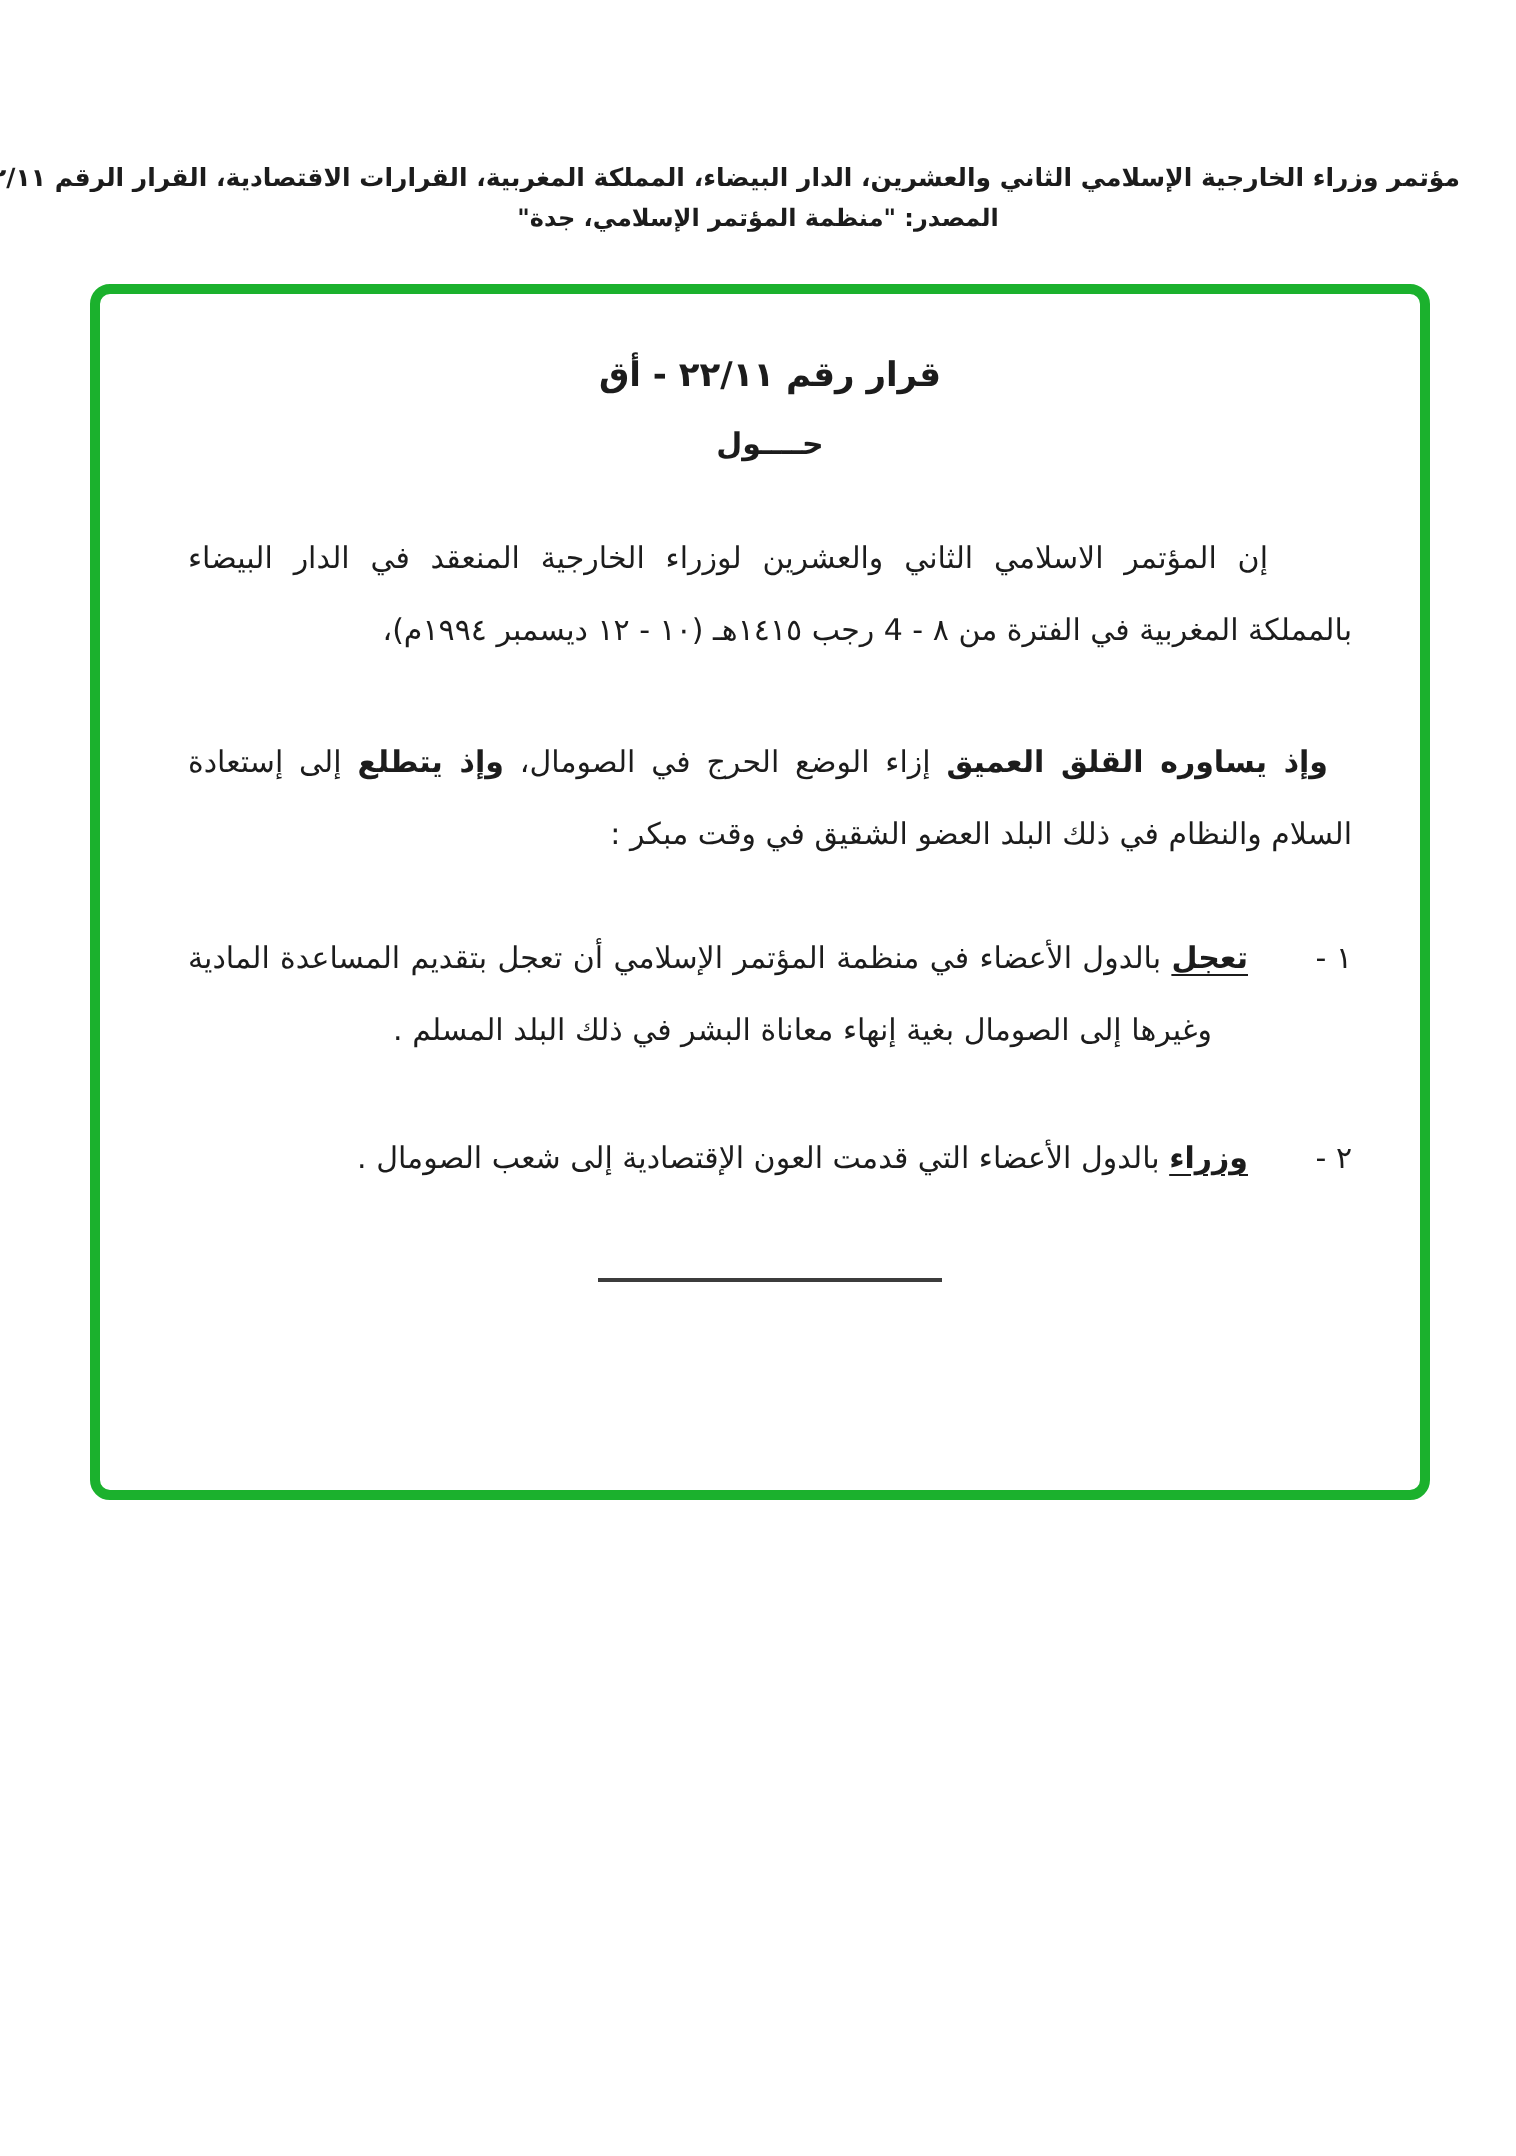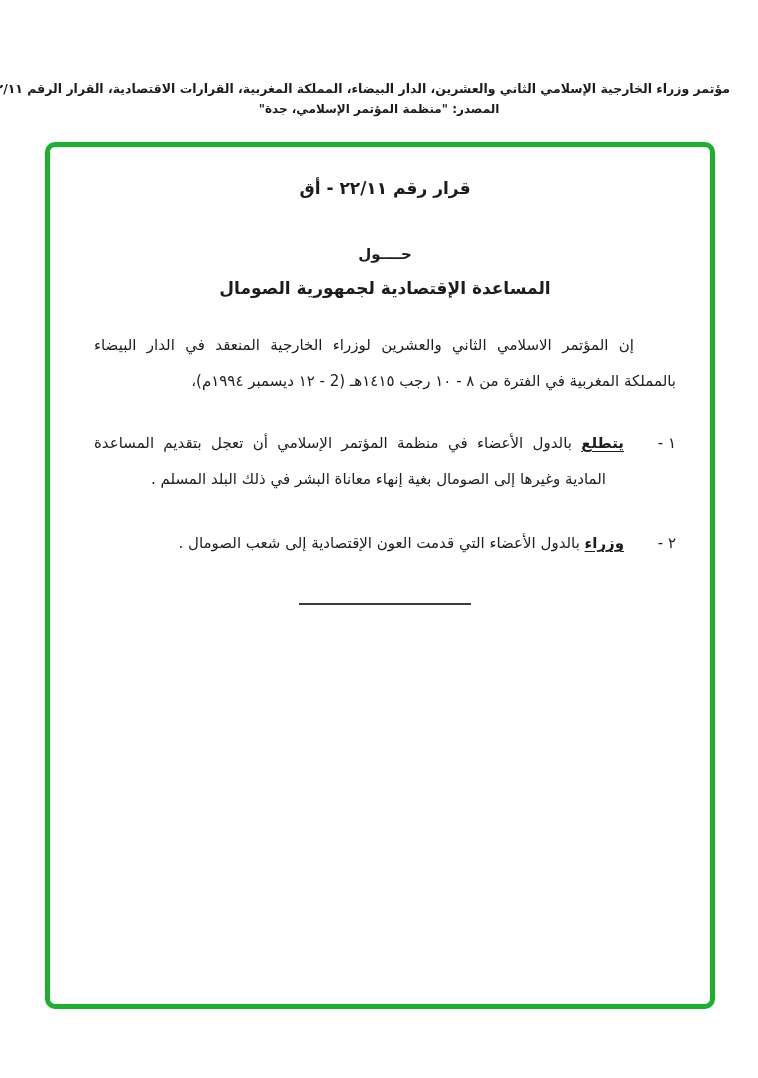--- a/index.html
+++ b/index.html
@@ -17,30 +17,30 @@
     font-weight:bold;
     font-size:12.5px;
     line-height:21px;
     white-space:nowrap;
   }
   .header .src-line { font-size:12px; white-space:nowrap; }
 
   .res-box {
     box-sizing:border-box;
     margin:22px 43px 0 45px;
-    width:670px; height:867px;
+    width:670px; height:608px;
     border:5px solid var(--green, #1bb12d);
     border-radius:10px;
     padding:24px 34px 0 44px;
     background:#fff;
   }
 
   .title-block { text-align:center; font-weight:bold; line-height:34px; }
   .title-res-num { font-size:17px; letter-spacing:0.5px; }
-  .title-about  { font-size:15px;margin-top:32px; }
+  .title-about  { font-size:15px; }
   .title-subject{ font-size:17px; }
 
   .para { font-size:15px; line-height:36px; text-align:justify; }
   .preamble { margin-top:22px; text-indent:42px; }
   .concern  { margin-top:30px; text-indent:12px; }
   .b { font-weight:bold; }
 
   .item { display:flex; margin-top:26px; font-size:15px; line-height:36px; }
   .item + .item { margin-top:28px; }
   .item .num { flex:0 0 52px; width:52px; }
@@ -57,29 +57,29 @@
   <div class="header">
     <div>مؤتمر وزراء الخارجية الإسلامي الثاني والعشرين، الدار البيضاء، المملكة المغربية، القرارات الاقتصادية، القرار الرقم ٢٢/١١- أق</div>
     <div class="src-line">المصدر:  "منظمة المؤتمر الإسلامي، جدة"</div>
   </div>
 
   <div class="res-box">
 
     <div class="title-block">
       <div class="title-res-num">قرار رقم ٢٢/١١ - أق</div>
       <div class="title-about">حــــول</div>
-      <div class="title-subject">المساعدة الإقتصادية لجمهورية الصومال</div>
     </div>
 
-    <div class="para preamble">إن المؤتمر الاسلامي الثاني والعشرين لوزراء الخارجية المنعقد في الدار البيضاء بالمملكة المغربية في الفترة من ٨ - ١٠ رجب ١٤١٥هـ (2 - ١٢ ديسمبر ١٩٩٤م)،</div>
+    <div class="para preamble">إن المؤتمر الاسلامي الثاني والعشرين لوزراء الخارجية المنعقد في الدار البيضاء بالمملكة المغربية في الفترة من ٨ - 4 رجب ١٤١٥هـ (١٠ - ١٢ ديسمبر ١٩٩٤م)،</div>
 
+    <div class="para concern"><span class="b">وإذ يساوره القلق العميق</span><span> إزاء الوضع الحرج في الصومال، </span><span class="b">وإذ يتطلع</span><span> إلى إستعادة السلام والنظام في ذلك البلد العضو الشقيق في وقت مبكر :</span></div>
 
     <div class="item">
       <span class="num">١ -</span>
-      <span class="txt"><span class="kw">يتطلع</span><span> بالدول الأعضاء في منظمة المؤتمر الإسلامي أن تعجل بتقديم المساعدة المادية وغيرها إلى الصومال بغية إنهاء معاناة البشر في ذلك البلد المسلم .</span></span>
+      <span class="txt"><span class="kw">تعجل</span><span> بالدول الأعضاء في منظمة المؤتمر الإسلامي أن تعجل بتقديم المساعدة المادية وغيرها إلى الصومال بغية إنهاء معاناة البشر في ذلك البلد المسلم .</span></span>
     </div>
 
     <div class="item">
       <span class="num">٢ -</span>
       <span class="txt"><span class="kw">وزراء</span><span> بالدول الأعضاء التي قدمت العون الإقتصادية إلى شعب الصومال .</span></span>
     </div>
 
     <div class="divider"></div>
 
   </div>

